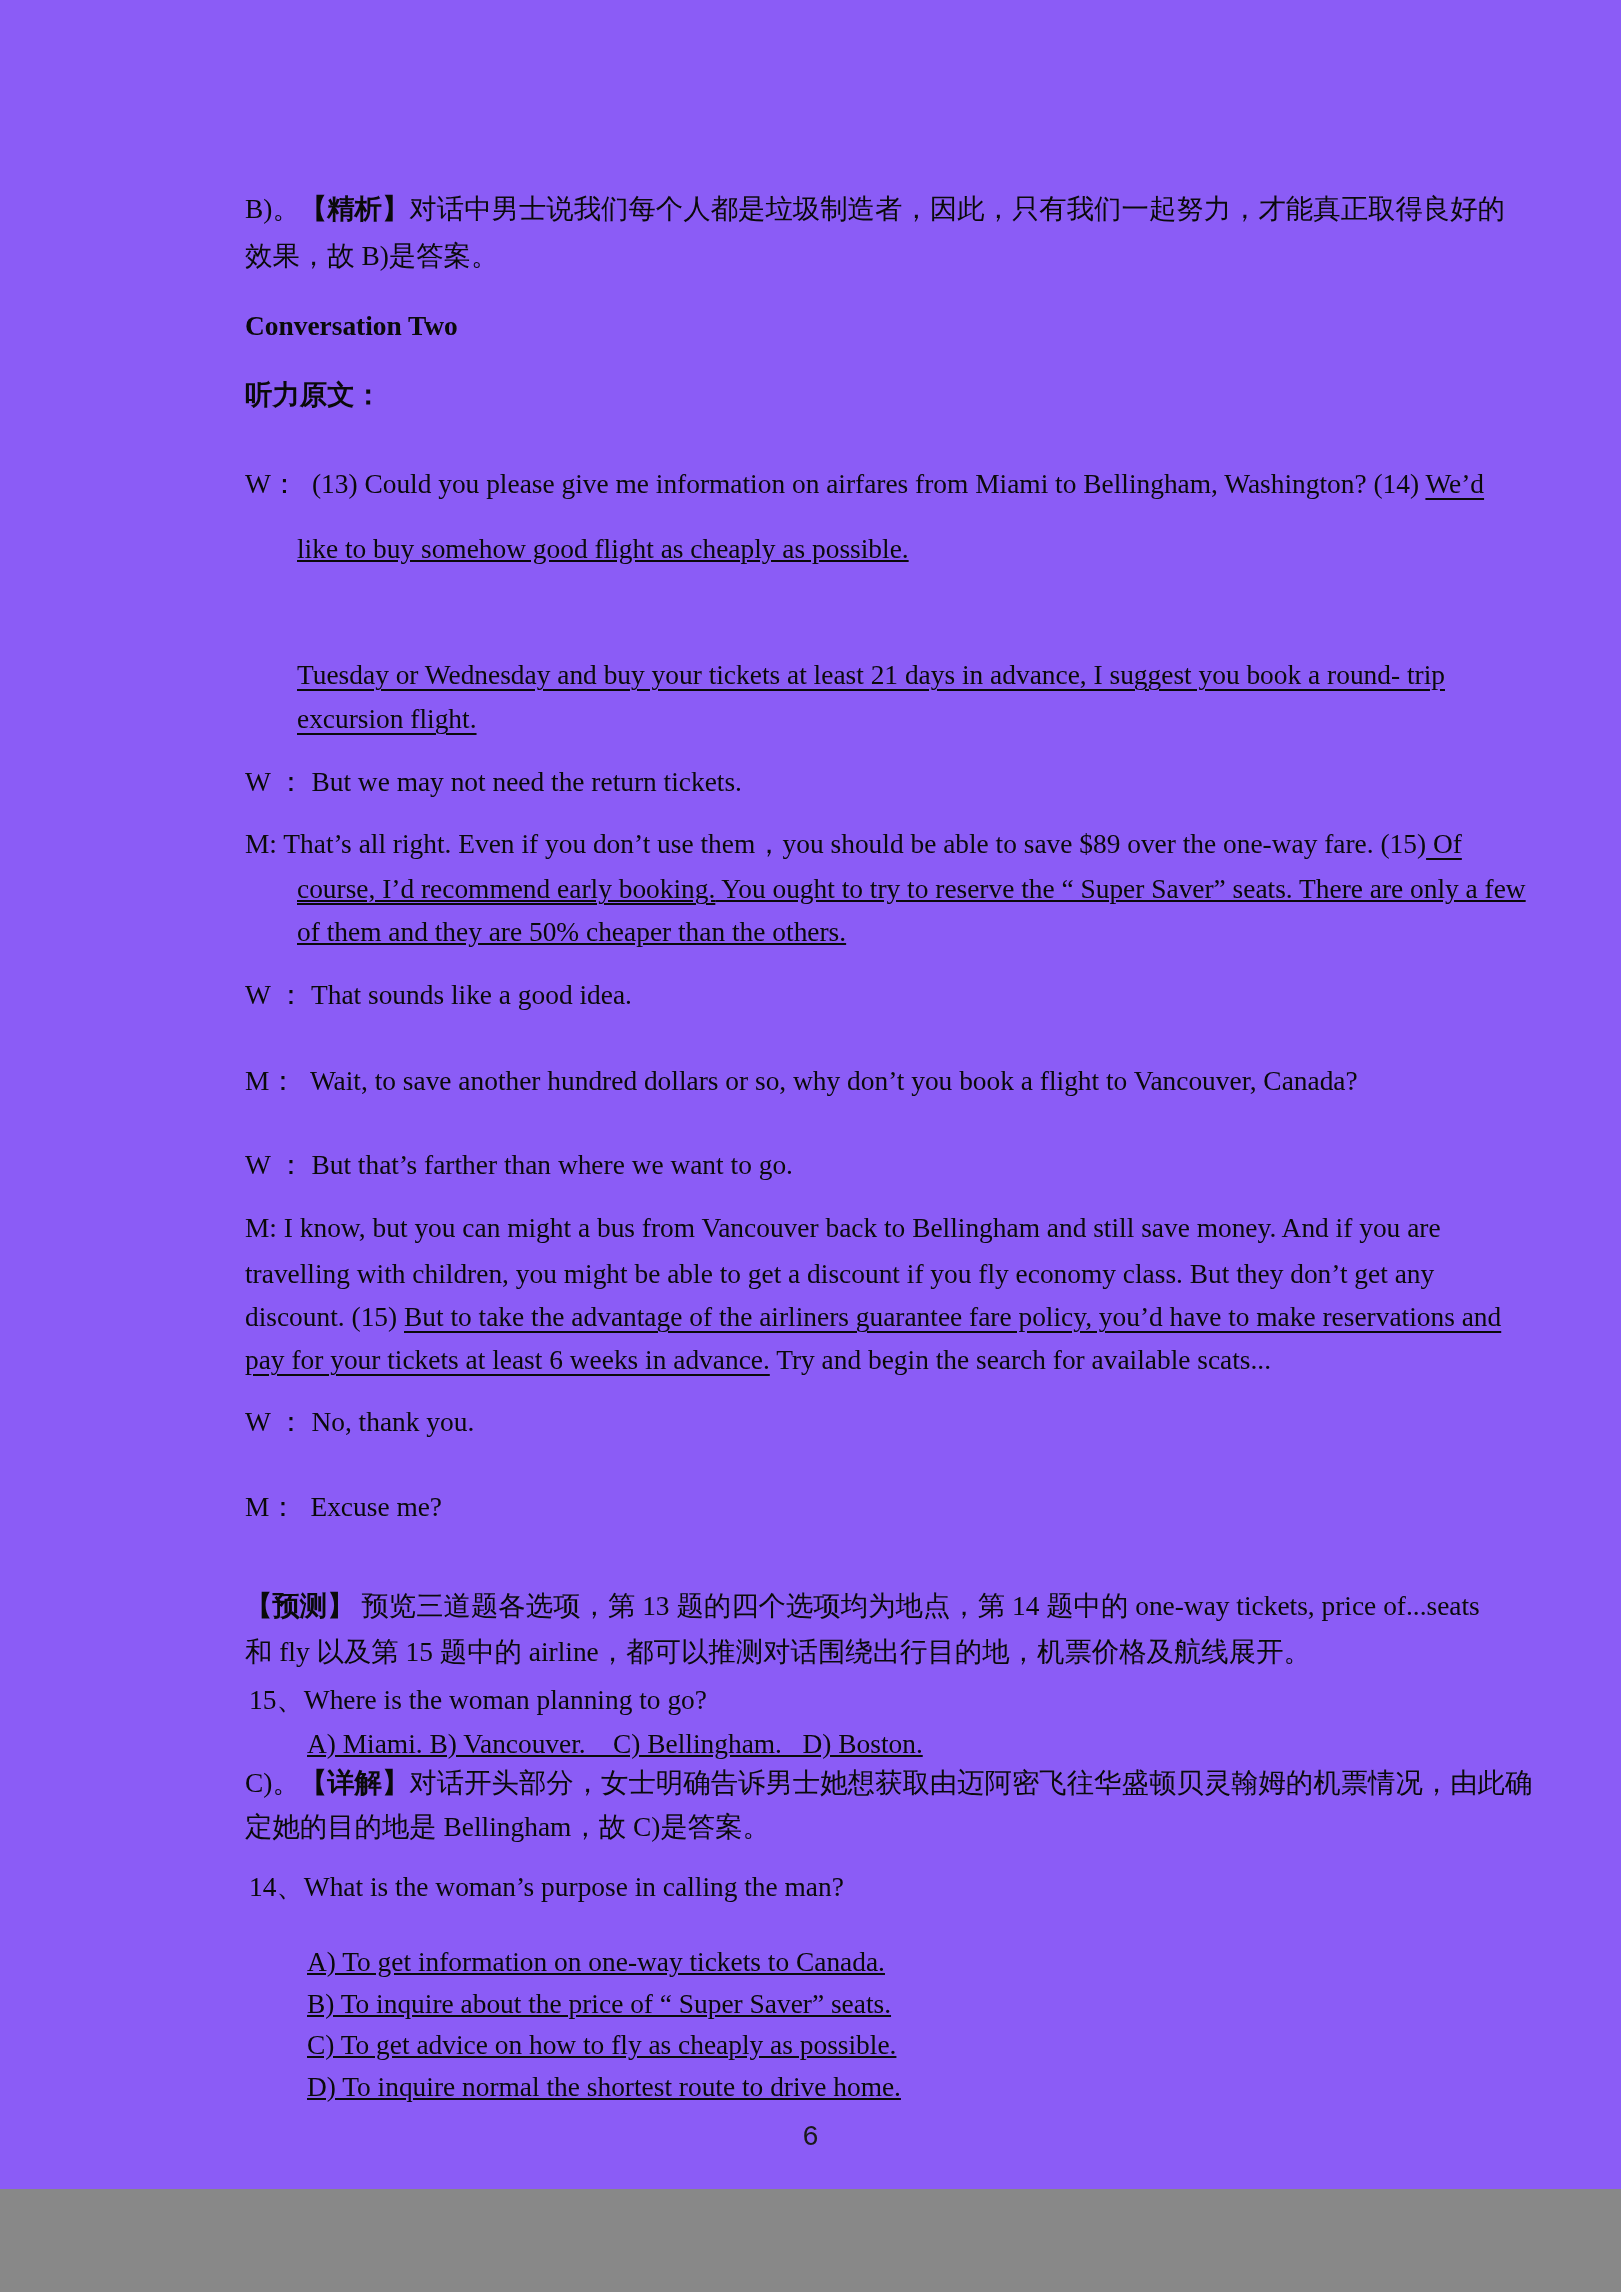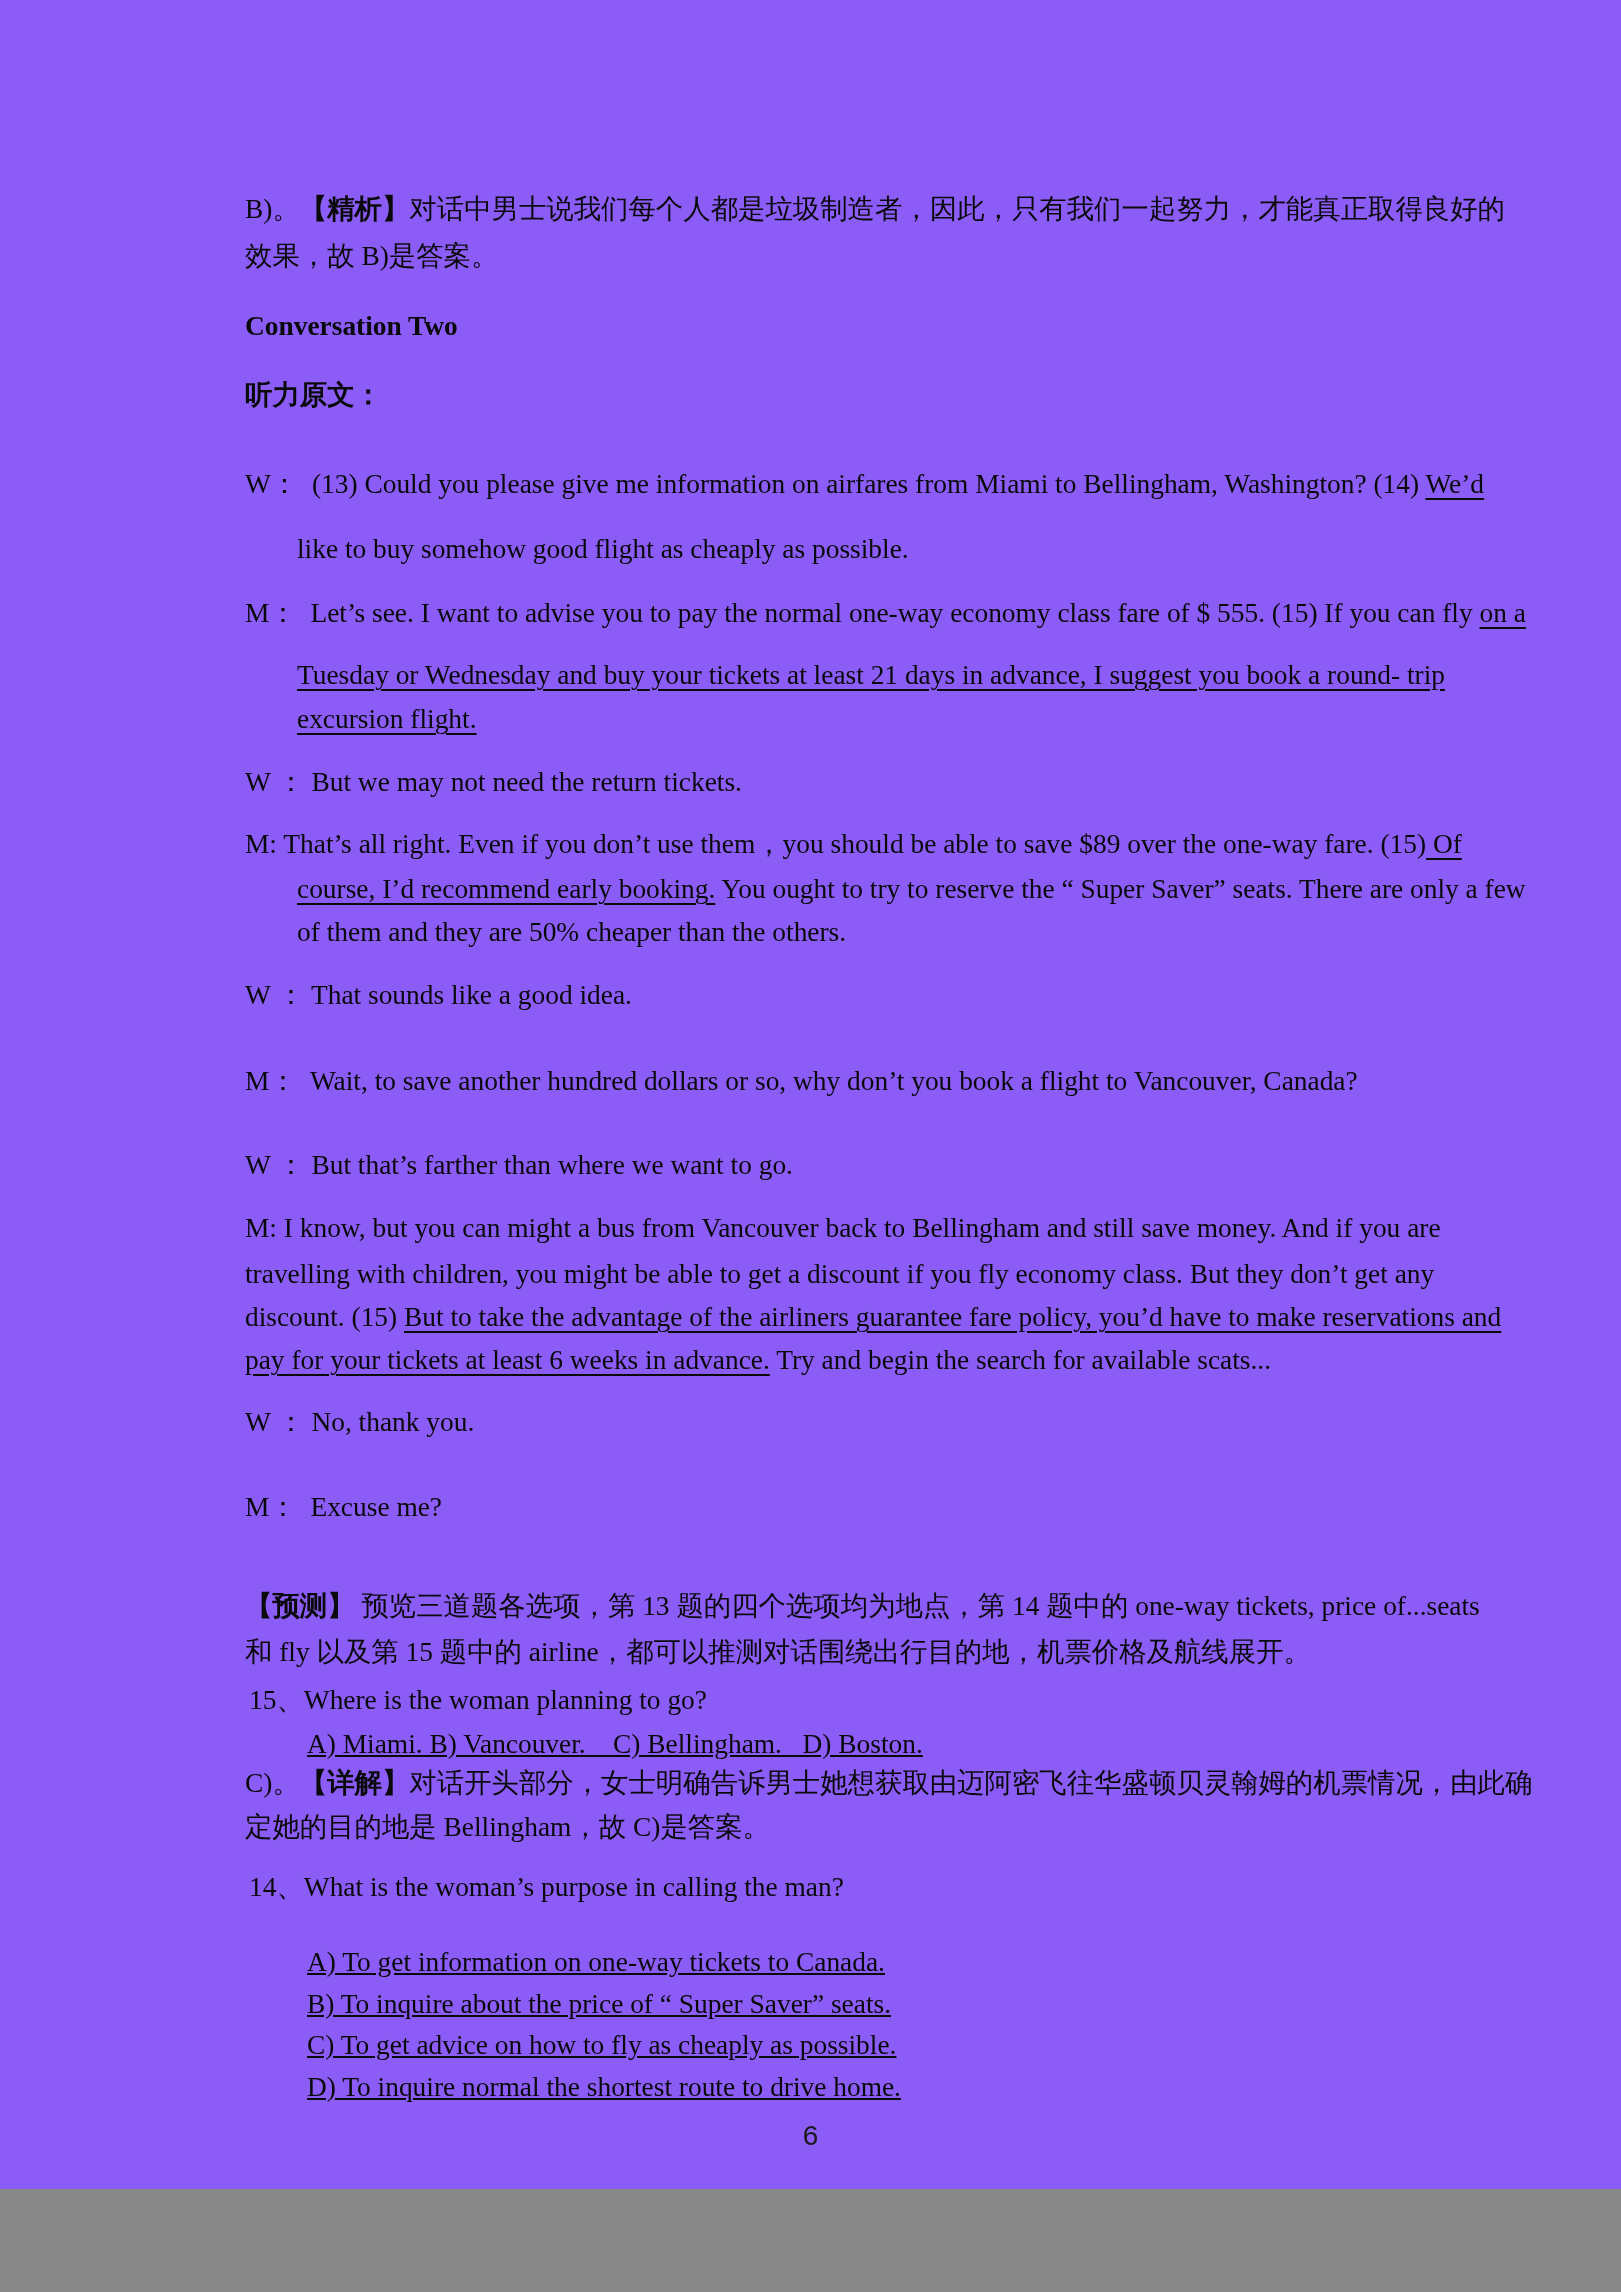--- a/index.html
+++ b/index.html
@@ -12,21 +12,21 @@
     font-family:"Liberation Serif","DejaVu Serif",serif;
     font-size:27.4px;
     color:#0a0a0a;
   }
   .ln{
     position:absolute;
     left:245px;
     line-height:1.15;
     white-space:pre;
   }
-  .ind{left:297px;}      
+  .ind{left:297px;text-decoration:underline;}      
   .q{left:249px;}        
   .opt{left:307px;text-decoration:underline;}      
   .b{font-weight:bold;}
   .u{text-decoration:underline;text-decoration-thickness:1.5px;text-underline-offset:4.9px;}
   .footer{
     position:absolute;left:0;right:0;top:2120px;
     text-align:center;
     font-family:"Liberation Sans","DejaVu Sans",sans-serif;
     font-size:28px;color:#1a1a1a;
   }
@@ -38,21 +38,20 @@
 
   <div class="ln" style="top:194px"><span>B)。</span><span class="b">【精析】</span><span>对话中男士说我们每个人都是垃圾制造者，因此，只有我们一起努力，才能真正取得良好的</span></div>
   <div class="ln" style="top:241px">效果，故 B)是答案。</div>
 
   <div class="ln b" style="top:311px">Conversation Two</div>
   <div class="ln b" style="top:380px">听力原文：</div>
 
   <div class="ln" style="top:469px"><span>W：  (13) Could you please give me information on airfares from Miami to Bellingham, Washington? (14) </span><span class="u">We’d</span></div>
   <div class="ln ind" style="top:534px">like to buy somehow good flight as cheaply as possible.</div>
 
-  <div class="ln" style="top:598px"><span>M：  Let’s see. I want to advise you to pay the normal one-way economy class fare of $ 555. (15) If you can fly </span><span class="u">on a</span></div>
   <div class="ln ind u" style="top:660px">Tuesday or Wednesday and buy your tickets at least 21 days in advance, I suggest you book a round- trip</div>
   <div class="ln ind u" style="top:704px">excursion flight.</div>
 
   <div class="ln" style="top:767px">W ： But we may not need the return tickets.</div>
 
   <div class="ln" style="top:829px"><span>M: That’s all right. Even if you don’t use them，you should be able to save $89 over the one-way fare. (15)</span><span class="u"> Of</span></div>
   <div class="ln ind" style="top:874px"><span class="u">course, I’d recommend early booking.</span><span> You ought to try to reserve the “ Super Saver” seats. There are only a few</span></div>
   <div class="ln ind" style="top:917px">of them and they are 50% cheaper than the others.</div>
 
   <div class="ln" style="top:980px">W ： That sounds like a good idea.</div>

